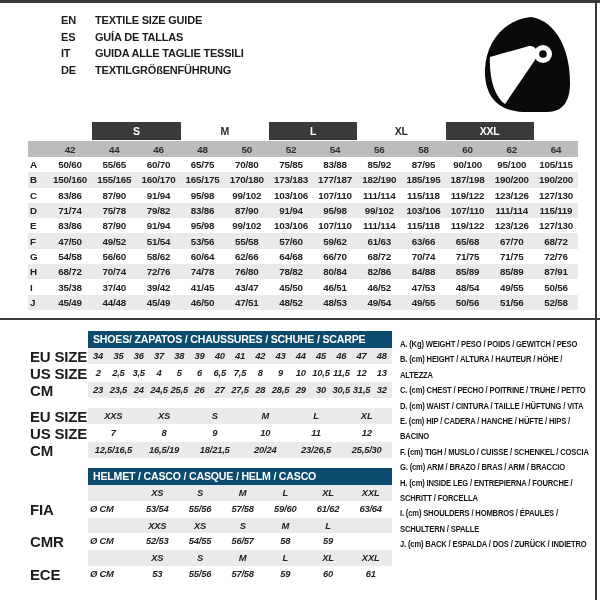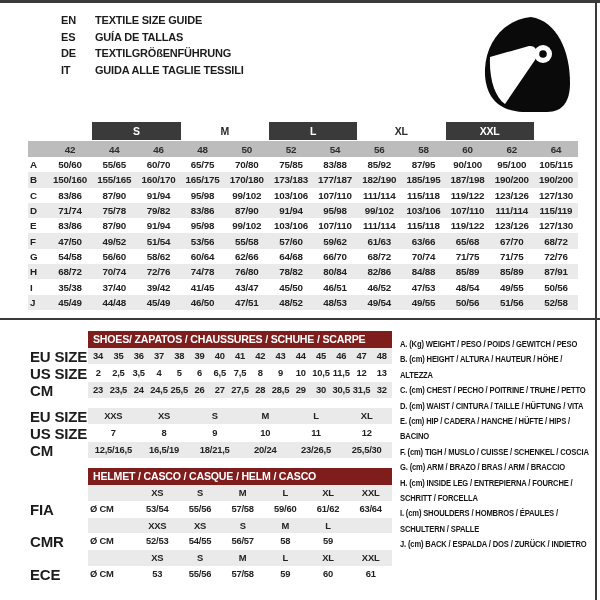--- a/index.html
+++ b/index.html
@@ -34,23 +34,23 @@
   .t-cell  { display:flex; align-items:center; justify-content:center; white-space:nowrap; }
 
   
   .divider { position:absolute; left:0; top:318px; width:600px; height:2px; background:#3a3a3a; }
 
   
   .sections { position:absolute; left:30px; top:331px; width:362px; font-size:9.4px; }
   .sec { margin-bottom:9px; }
   .sec-header, .sec-row { display:flex; }
   .row-label { width:58px; display:flex; align-items:center; font-size:15px; color:#1c1c1c; }
-  .sec-title { flex:1; background:#7f1d1d; color:#fff; height:17px; line-height:17px;
+  .sec-title { flex:1; background:#0c4a6e; color:#fff; height:17px; line-height:17px;
                padding-left:5px; font-size:10.6px; white-space:nowrap; overflow:hidden; }
-  .cells { flex:1; display:grid; height:15.5px; }
+  .cells { flex:1; display:grid; height:15.5px;font-style:italic; }
   .cells.shaded { background:#eaeaea; }
   .cell { display:flex; align-items:center; justify-content:center; white-space:nowrap; }
   .grid15 { grid-template-columns:repeat(15,1fr); }
   .grid6  { grid-template-columns:repeat(6,1fr); }
   .gridH  { grid-template-columns:48px repeat(6,1fr); }
   .lead   { display:flex; align-items:center; padding-left:2px; }
 
   
   .legend { position:absolute; left:400px; top:336px; width:236px;
             transform:scaleX(0.80); transform-origin:0 0;
@@ -71,27 +71,27 @@
         <span class="lang-text">TEXTILE SIZE GUIDE</span>
       </div>
 
       <div class="lang-row">
         <span class="lang-code">ES</span>
         <span class="lang-text">GUÍA DE TALLAS</span>
       </div>
 
 
       <div class="lang-row">
+        <span class="lang-code">IT</span>
+        <span class="lang-text">GUIDA ALLE TAGLIE TESSILI</span>
+      </div>
+
+      <div class="lang-row">
         <span class="lang-code">DE</span>
         <span class="lang-text">TEXTILGRÖßENFÜHRUNG</span>
-      </div>
-
-      <div class="lang-row">
-        <span class="lang-code">IT</span>
-        <span class="lang-text">GUIDA ALLE TAGLIE TESSILI</span>
       </div>
     </div>
 
   <div class="helmet-icon">
     <svg width="100" height="103" viewBox="0 0 100 103">
       <path d="M54 4 C 26 7, 9 30, 8 56 C 7 82, 20 98, 46 99 L 70 99 C 86 99, 93 88, 93 70 C 93 38, 80 8, 54 4 Z" fill="#0a0a0a"></path>
       <path d="M13 44 L 52 33 C 59 32, 63 40, 58 47 L 28 91 C 18 84, 12 66, 13 44 Z" fill="#ffffff"></path>
       <circle cx="66" cy="41" r="9" fill="#ffffff"></circle>
       <circle cx="66" cy="41" r="3.8" fill="#0a0a0a"></circle>
     </svg>

